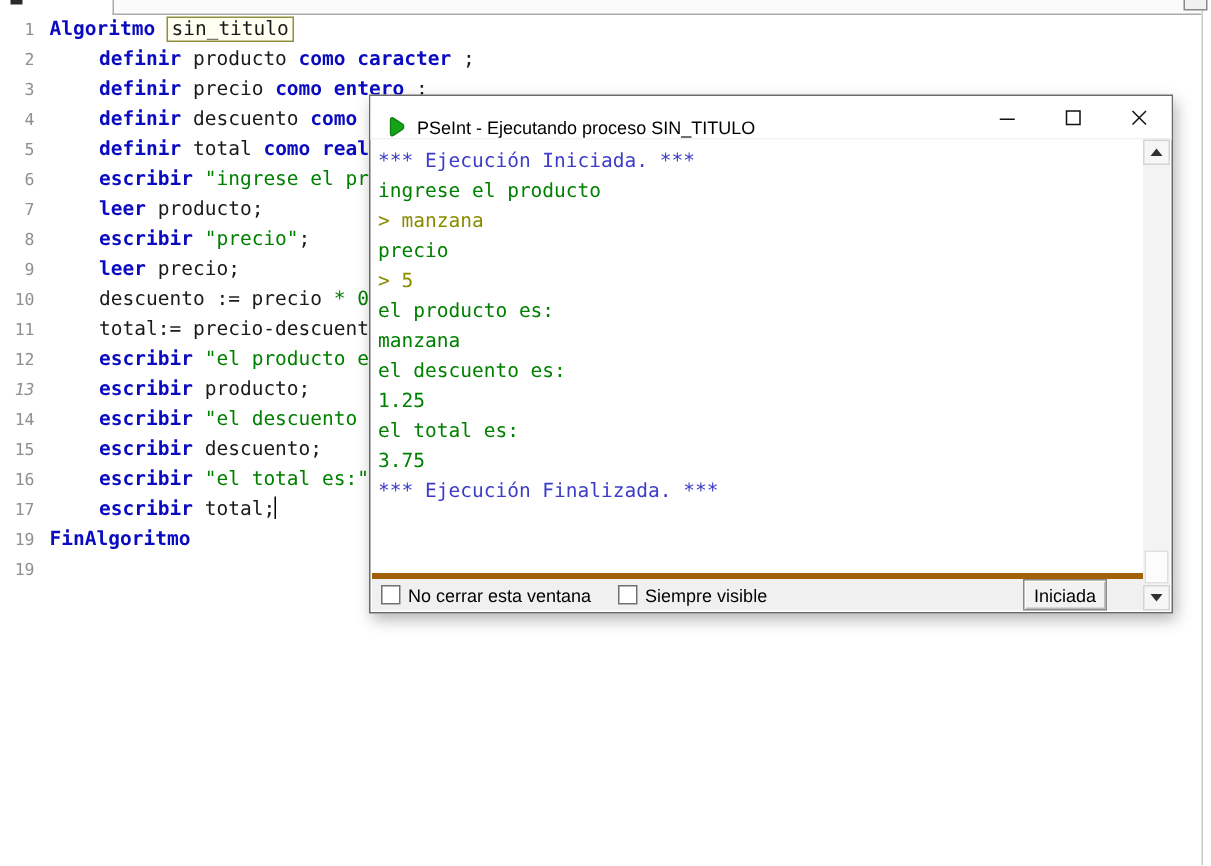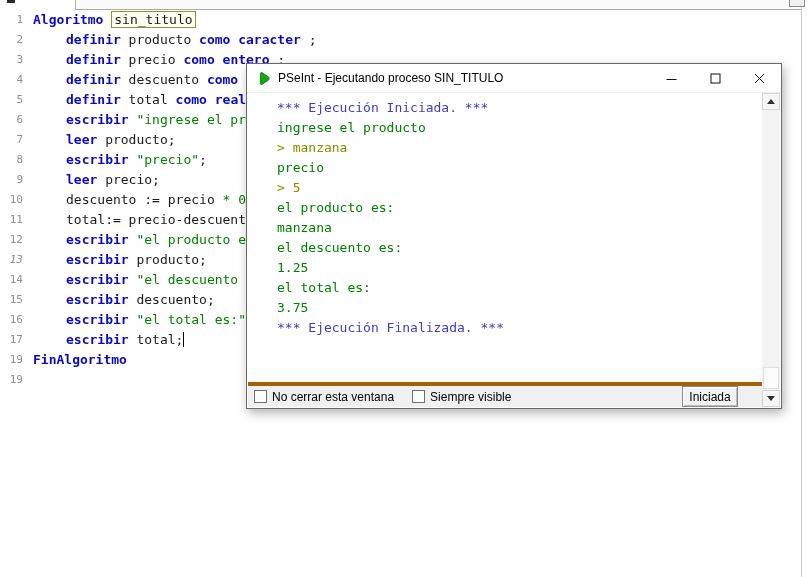--- a/index.html
+++ b/index.html
@@ -31,30 +31,30 @@
   .tok-num { color:var(--number); }
   .tok-op  { color:var(--operator); }
   .tok-box { border:1px solid #8f8f3f; background:#fffff2; padding:0 2px;margin-top:8px; }
   .caret { display:inline-block; width:1px; height:15px; background:#000; vertical-align:-3px; }
 
   
   #runner { position:absolute; left:246px; top:63px; width:536px; height:346px;
             background:#ffffff; border:1px solid #6a6a6a;
             box-shadow:2px 4px 10px rgba(0,0,0,0.30); }
   #runner-titlebar { position:absolute; left:0; top:0; right:0; height:29px; background:#ffffff;
-                     display:flex; align-items:center; border-bottom:1px solid #f0f0f0; }
+                     display:flex; align-items:flex-end; border-bottom:1px solid #f0f0f0; }
   #runner-icon { margin-left:9px; width:15px; height:15px; flex:0 0 auto; }
   #runner-title { margin-left:7px; font-size:12px; color:#000; white-space:nowrap; }
   #win-buttons { position:absolute; right:0; top:0; height:29px; display:flex; }
   .win-btn { width:44px; height:29px; display:flex; align-items:center; justify-content:center;
              background:transparent; }
 
   #console-output { position:absolute; left:1px; top:29px; right:19px; bottom:26px;
                     background:#fff; padding:5px 0 0 4px; overflow:hidden;
-                    font-family:"DejaVu Sans Mono", monospace; font-size:13px;margin-left:25px; }
+                    font-family:"DejaVu Sans Mono", monospace; font-size:13px; }
   .con-line { height:20px; line-height:20px; white-space:pre; }
   .con-status { color:var(--status); }
   .con-output { color:var(--output); }
   .con-input  { color:var(--input); }
 
   
   #v-scrollbar { position:absolute; right:1px; top:29px; width:18px; bottom:1px; background:#f3f3f3; }
   .sb-btn { position:absolute; left:0; width:18px; height:17px; background:#f6f6f6;
             border:1px solid #d5d5d5; display:flex; align-items:center; justify-content:center; }
   #sb-up { top:0; }

